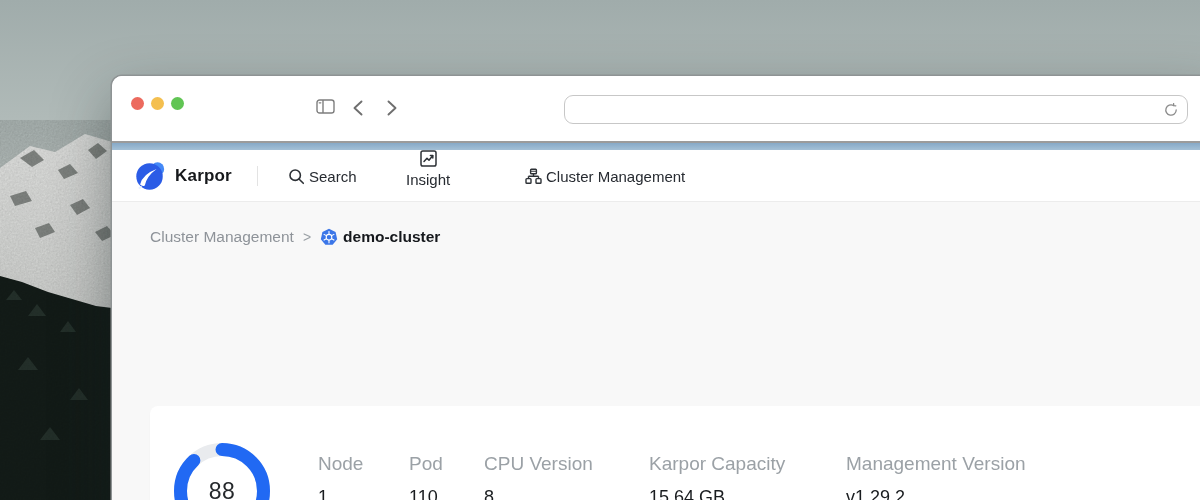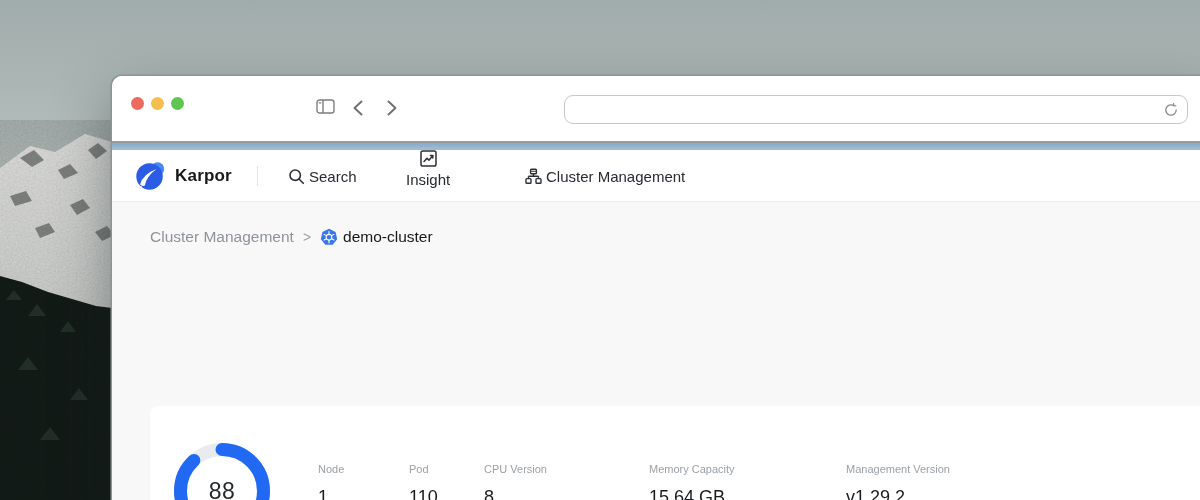--- a/index.html
+++ b/index.html
@@ -48,33 +48,33 @@
   .nav-insight { left:294px;flex-direction:column; }
   .nav-cluster { left:413px; }
   .nav-item svg { color:#2d3136; }
 
   
   .content { position:absolute; top:126px; left:0; right:0; bottom:0; background:#f8f8f8; }
   .breadcrumb { position:absolute; left:38px; top:26px; display:flex; align-items:center; font-size:15.5px; }
   .bc-parent { color:#8e9399; cursor:pointer; }
   .bc-sep { color:#9aa0a5; margin:0 9px; font-size:14px; }
   .bc-k8s { width:18px; height:18px; margin-right:5px; }
-  .bc-current { color:#15181c; font-weight:400; }
+  .bc-current { color:#15181c; font-weight:700; }
 
   .card { position:absolute; left:38px; width:1074px; background:#fff; border-radius:8px; box-shadow:0 1px 2px rgba(0,0,0,.03); }
   .card-summary { top:204px; height:173px; }
 
   .gauge-wrap { position:absolute; left:23px; top:36px; width:98px; height:98px; }
   .gauge-wrap svg { display:block; }
   .gauge-score {
     position:absolute; inset:0; display:flex; align-items:center; justify-content:center;
     font-size:23px; color:#26292c; letter-spacing:.5px;
   }
   .stat { position:absolute; top:0; }
-  .stat .s-label { position:absolute; top:57px; font-size:11px; color:#9ba1a6; white-space:nowrap;text-align:right; }
+  .stat .s-label { position:absolute; top:47px; font-size:19px; color:#9ba1a6; white-space:nowrap;text-align:right; }
   .stat .s-value { position:absolute; top:81px; font-size:18px; color:#191c1f; font-weight:500; white-space:nowrap; }
   .stat-0 { left:168px; } .stat-1 { left:259px; } .stat-2 { left:334px; }
   .stat-3 { left:499px; } .stat-4 { left:696px; }
 </style>
 </head>
 <body>
 
 <div class="stage">
 
   <svg class="bg" viewBox="0 0 1200 500" preserveAspectRatio="none">
@@ -224,21 +224,21 @@
         </div>
         <div class="stat stat-1">
           <div class="s-label">Pod</div>
           <div class="s-value">110</div>
         </div>
         <div class="stat stat-2">
           <div class="s-label">CPU Version</div>
           <div class="s-value">8</div>
         </div>
         <div class="stat stat-3">
-          <div class="s-label">Memory Capacity</div>
+          <div class="s-label">Karpor Capacity</div>
           <div class="s-value">15.64 GB</div>
         </div>
         <div class="stat stat-4">
           <div class="s-label">Management Version</div>
           <div class="s-value">v1.29.2</div>
         </div>
       </div>
 
     </div>
   </div>

